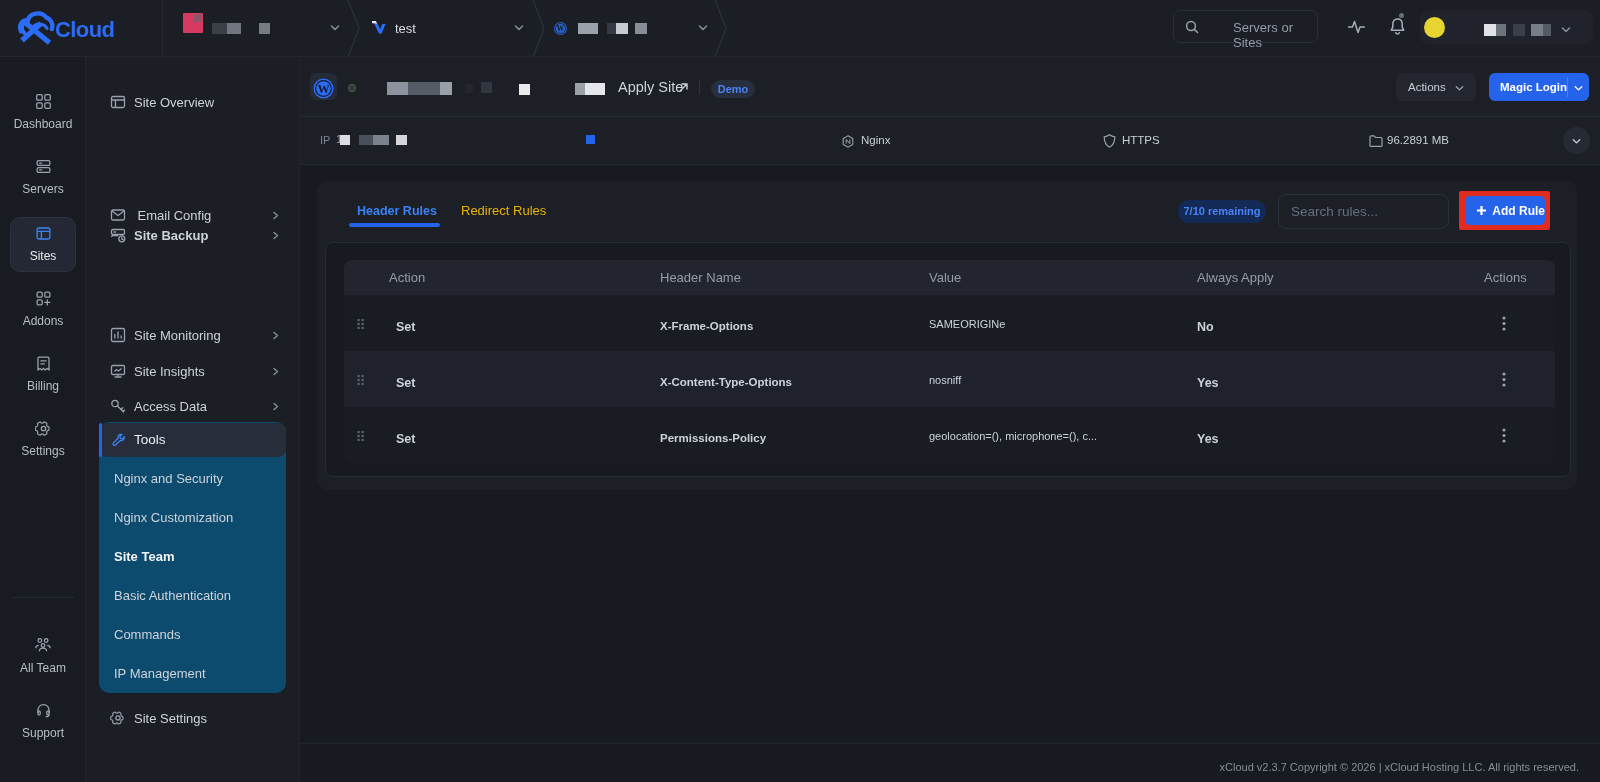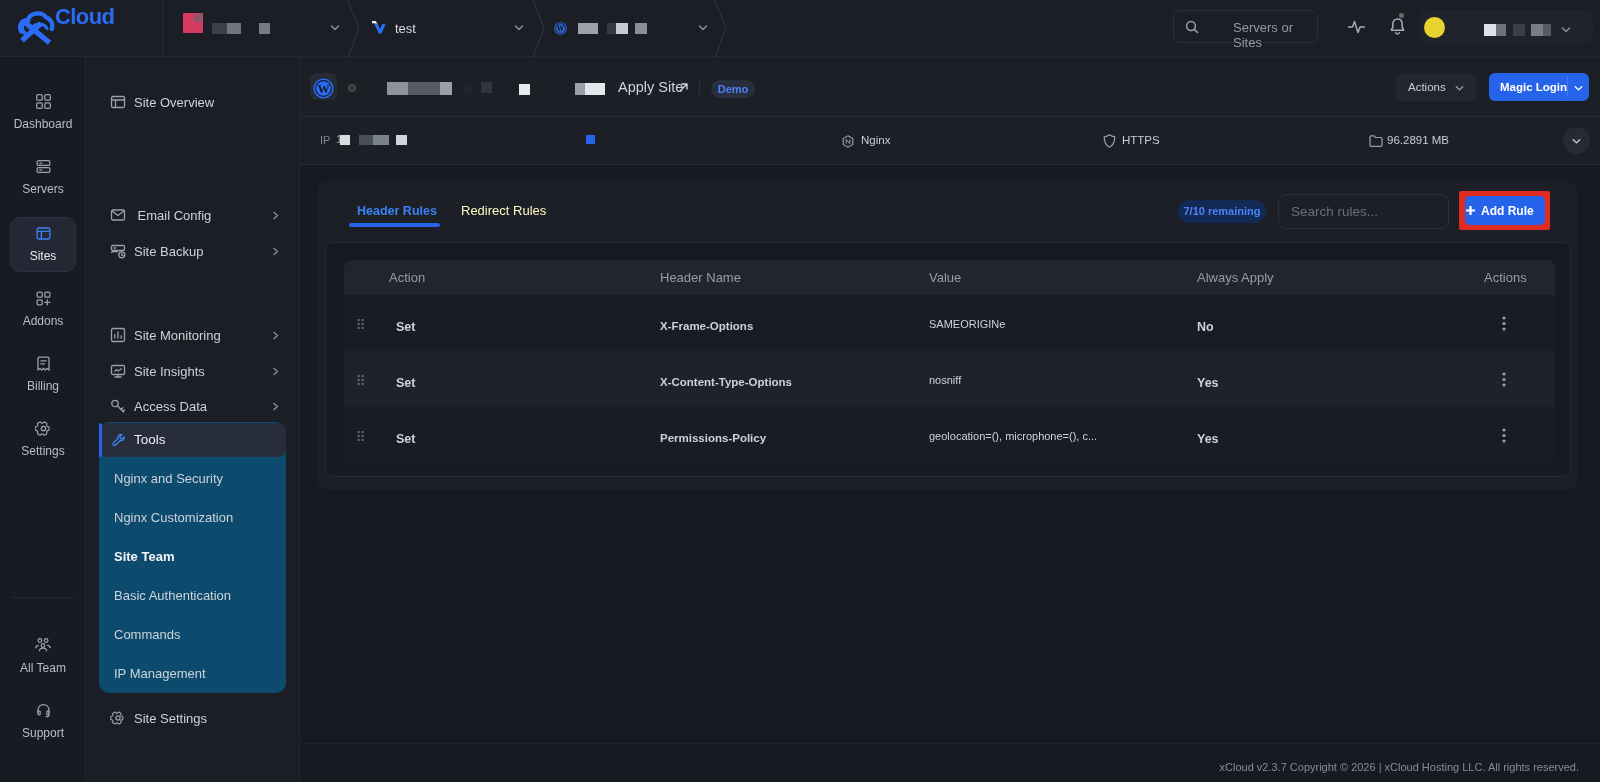--- a/index.html
+++ b/index.html
@@ -37,28 +37,28 @@
   
   #main { position:absolute; left:300px; top:57px; width:1300px; height:725px; background:#171a20; }
   #row1 { position:absolute; left:0; top:0; width:1300px; height:59px; background:#1c1f25; }
   #row2 { position:absolute; left:0; top:59px; width:1300px; height:49px; background:#1c1f25;
     border-top:1px solid #262a32; border-bottom:1px solid #262a32; }
 
   #card { position:absolute; left:17px; top:124px; width:1260px; height:309px;
     background:#1c1f26; border-radius:10px; }
   .tab-active { position:absolute; left:40px; top:23px; color:#3b82f6; font-size:12.5px; font-weight:bold; }
   .tab-underline { position:absolute; left:32px; top:42px; width:91px; height:3.5px; background:#2563eb; border-radius:2px; }
-  .tab-idle { position:absolute; left:144px; top:22px; color:#fef9c3; font-size:13px; }
+  .tab-idle { position:absolute; left:144px; top:22px; color:#eab308; font-size:13px; }
   #pill710 { position:absolute; left:861px; top:19px; width:88px; height:23px; border-radius:12px;
     background:#132a56; color:#4c82f7; font-size:11px; font-weight:bold; text-align:center; line-height:23px; }
   #searchrules { position:absolute; left:961px; top:13px; width:171px; height:35px;
     border:1px solid #2b3039; border-radius:8px; color:#667080; font-size:13.5px; line-height:33px; padding-left:12px; }
   #redbox { position:absolute; left:1142px; top:10px; width:91px; height:39px; background:#e02b20; border-radius:2px; }
   #addbtn { position:absolute; left:1148px; top:15px; width:80px; height:29px; background:#2563eb; border-radius:5px;
-    color:#fff; font-size:12px; font-weight:bold; display:flex; align-items:center; justify-content:flex-start; gap:5px; }
+    color:#fff; font-size:12px; font-weight:bold; display:flex; align-items:center; justify-content:flex-end; gap:5px; }
 
   #tblwrap { position:absolute; left:8px; top:61px; width:1246px; height:235px;
     background:#171a20; border:1px solid #262a32; border-radius:8px; }
   #tbl { position:absolute; left:18px; top:17px; width:1211px; height:204px; border-radius:8px; overflow:hidden; }
   .thead { position:absolute; left:0; top:0; width:1211px; height:35px; background:#22252d; }
   .th { position:absolute; top:0; height:35px; line-height:35px; color:#959ca7; font-size:13px; }
   .trow { position:absolute; left:0; width:1211px; height:56px; }
   .row-a { background:#191c22; }
   .row-b { background:#1f222a; }
   .td { position:absolute; color:#cdd2da; font-size:12.5px; white-space:nowrap; }
@@ -75,21 +75,21 @@
   <div id="tophdr">
     <div class="abs" style="left:17px;top:8px;">
         <svg width="38" height="37" viewBox="0 0 38 37" fill="none">
       <path d="M4 23.5 C1.5 17 5 11.5 11 12.2 C12.5 4.8 24.5 3 29 9.2 C34 11 36.5 16 34.8 21" stroke="#2b6cf6" stroke-width="4.4" stroke-linecap="round"></path>
       <path d="M15.5 19.5 C19 14.5 27 14.8 30 20.5" stroke="#2b6cf6" stroke-width="3" stroke-linecap="round"></path>
       <path d="M6.8 14.8 C4.3 18.5 4.8 23 8 25.8" stroke="#2b6cf6" stroke-width="3.8" stroke-linecap="round"></path>
       <path d="M8 14.5 L32.5 34.8" stroke="#2b6cf6" stroke-width="5.2"></path>
       <path d="M24 15.5 L5 32.5" stroke="#2b6cf6" stroke-width="5.2"></path>
     </svg>
       </div>
-    <div class="abs" style="left:55px;top:4px;font-size:22px;font-weight:bold;color:#2b6cf6;letter-spacing:-0.6px;">Cloud</div>
+    <div class="abs" style="left:55px;top:17px;font-size:22px;font-weight:bold;color:#2b6cf6;letter-spacing:-0.6px;">Cloud</div>
 
     <div class="abs" style="left:162px;top:0;width:1px;height:57px;background:#262932;"></div>
     <div class="blk" style="left:183px;top:13px;width:20px;height:20px;background:#d63a60;border-radius:1px;"></div>
     <div class="blk" style="left:194px;top:14px;width:8px;height:8px;background:#8c5568;"></div>
     <div class="blk" style="left:212px;top:23px;width:15px;height:11px;background:#3a3f48;"></div>
     <div class="blk" style="left:227px;top:23px;width:14px;height:11px;background:#71767e;"></div>
     <div class="blk" style="left:259px;top:23px;width:11px;height:11px;background:#767b84;"></div>
     <div class="abs crumb-chev" style="left:329px;top:22px;">
         <svg width="12" height="12" viewBox="0 0 12 12" fill="none">
           <path d="M2.5 4 L6 7.5 L9.5 4" stroke="currentColor" stroke-width="1.6" stroke-linecap="round" stroke-linejoin="round"></path>
@@ -241,21 +241,21 @@
     <div class="side-item" style="top:140px;">
       <svg class="ic" viewBox="0 0 16 16" fill="none" stroke="#9aa1ac" stroke-width="1.3">
           <rect x="1.5" y="3" width="13" height="10" rx="1.5"></rect>
           <path d="M2 4 L8 8.5 L14 4"></path>
         </svg>
       <span class="tx">&nbsp;Email Config</span>
       <svg class="ch" width="11" height="11" viewBox="0 0 11 11" fill="none">
           <path d="M4 2.5 L7.5 5.5 L4 8.5" stroke="currentColor" stroke-width="1.4" stroke-linecap="round" stroke-linejoin="round"></path>
         </svg>
       </div>
-    <div class="side-item" style="top:176px;">
+    <div class="side-item" style="top:160px;font-weight:bold;">
       <svg class="ic" viewBox="0 0 16 16" fill="none" stroke="#9aa1ac" stroke-width="1.3">
           <rect x="1.5" y="2.5" width="13" height="5" rx="1.3"></rect>
           <path d="M1.5 10 C1.5 9.2 2.2 8.5 3 8.5 L8 8.5"></path>
           <path d="M4 5 L5.5 5" stroke-linecap="round"></path>
           <circle cx="11.8" cy="11.8" r="3"></circle>
           <path d="M11.8 10.5 L11.8 12 L13 12.6" stroke-linecap="round"></path>
         </svg>
       <span class="tx">Site Backup</span>
       <svg class="ch" width="11" height="11" viewBox="0 0 11 11" fill="none">
           <path d="M4 2.5 L7.5 5.5 L4 8.5" stroke="currentColor" stroke-width="1.4" stroke-linecap="round" stroke-linejoin="round"></path>

